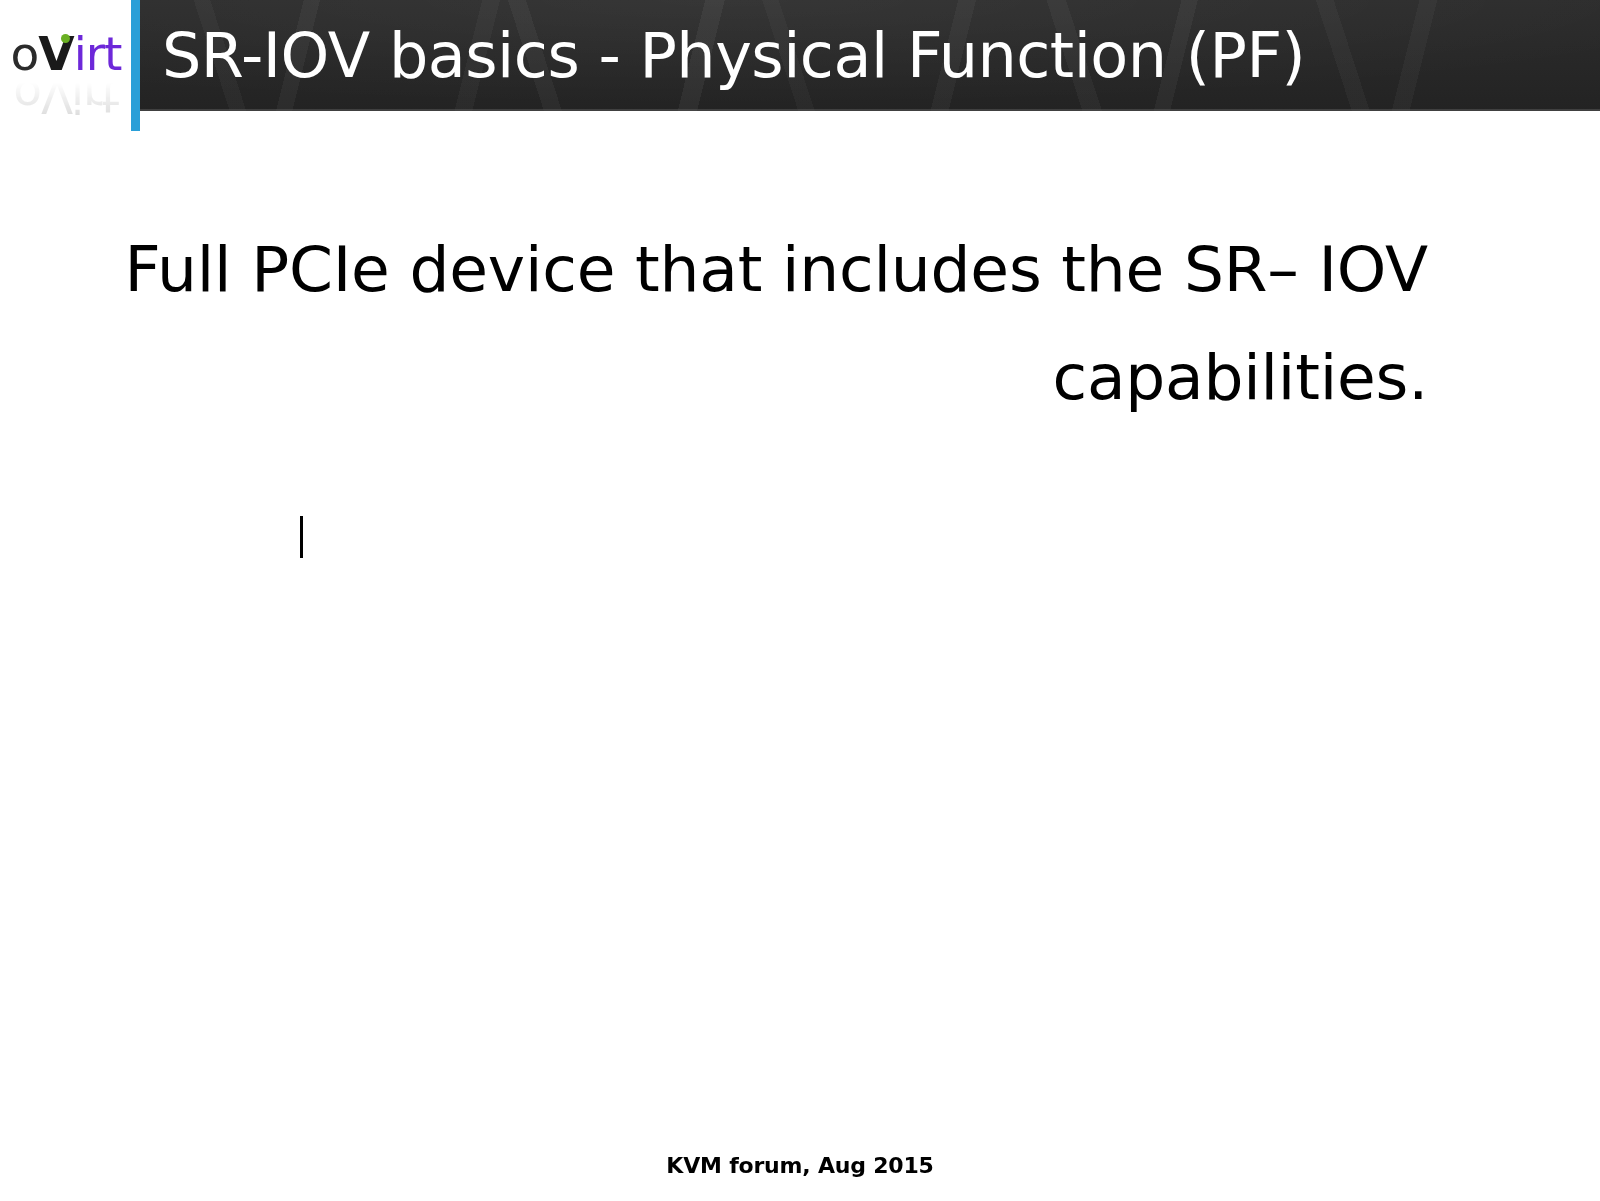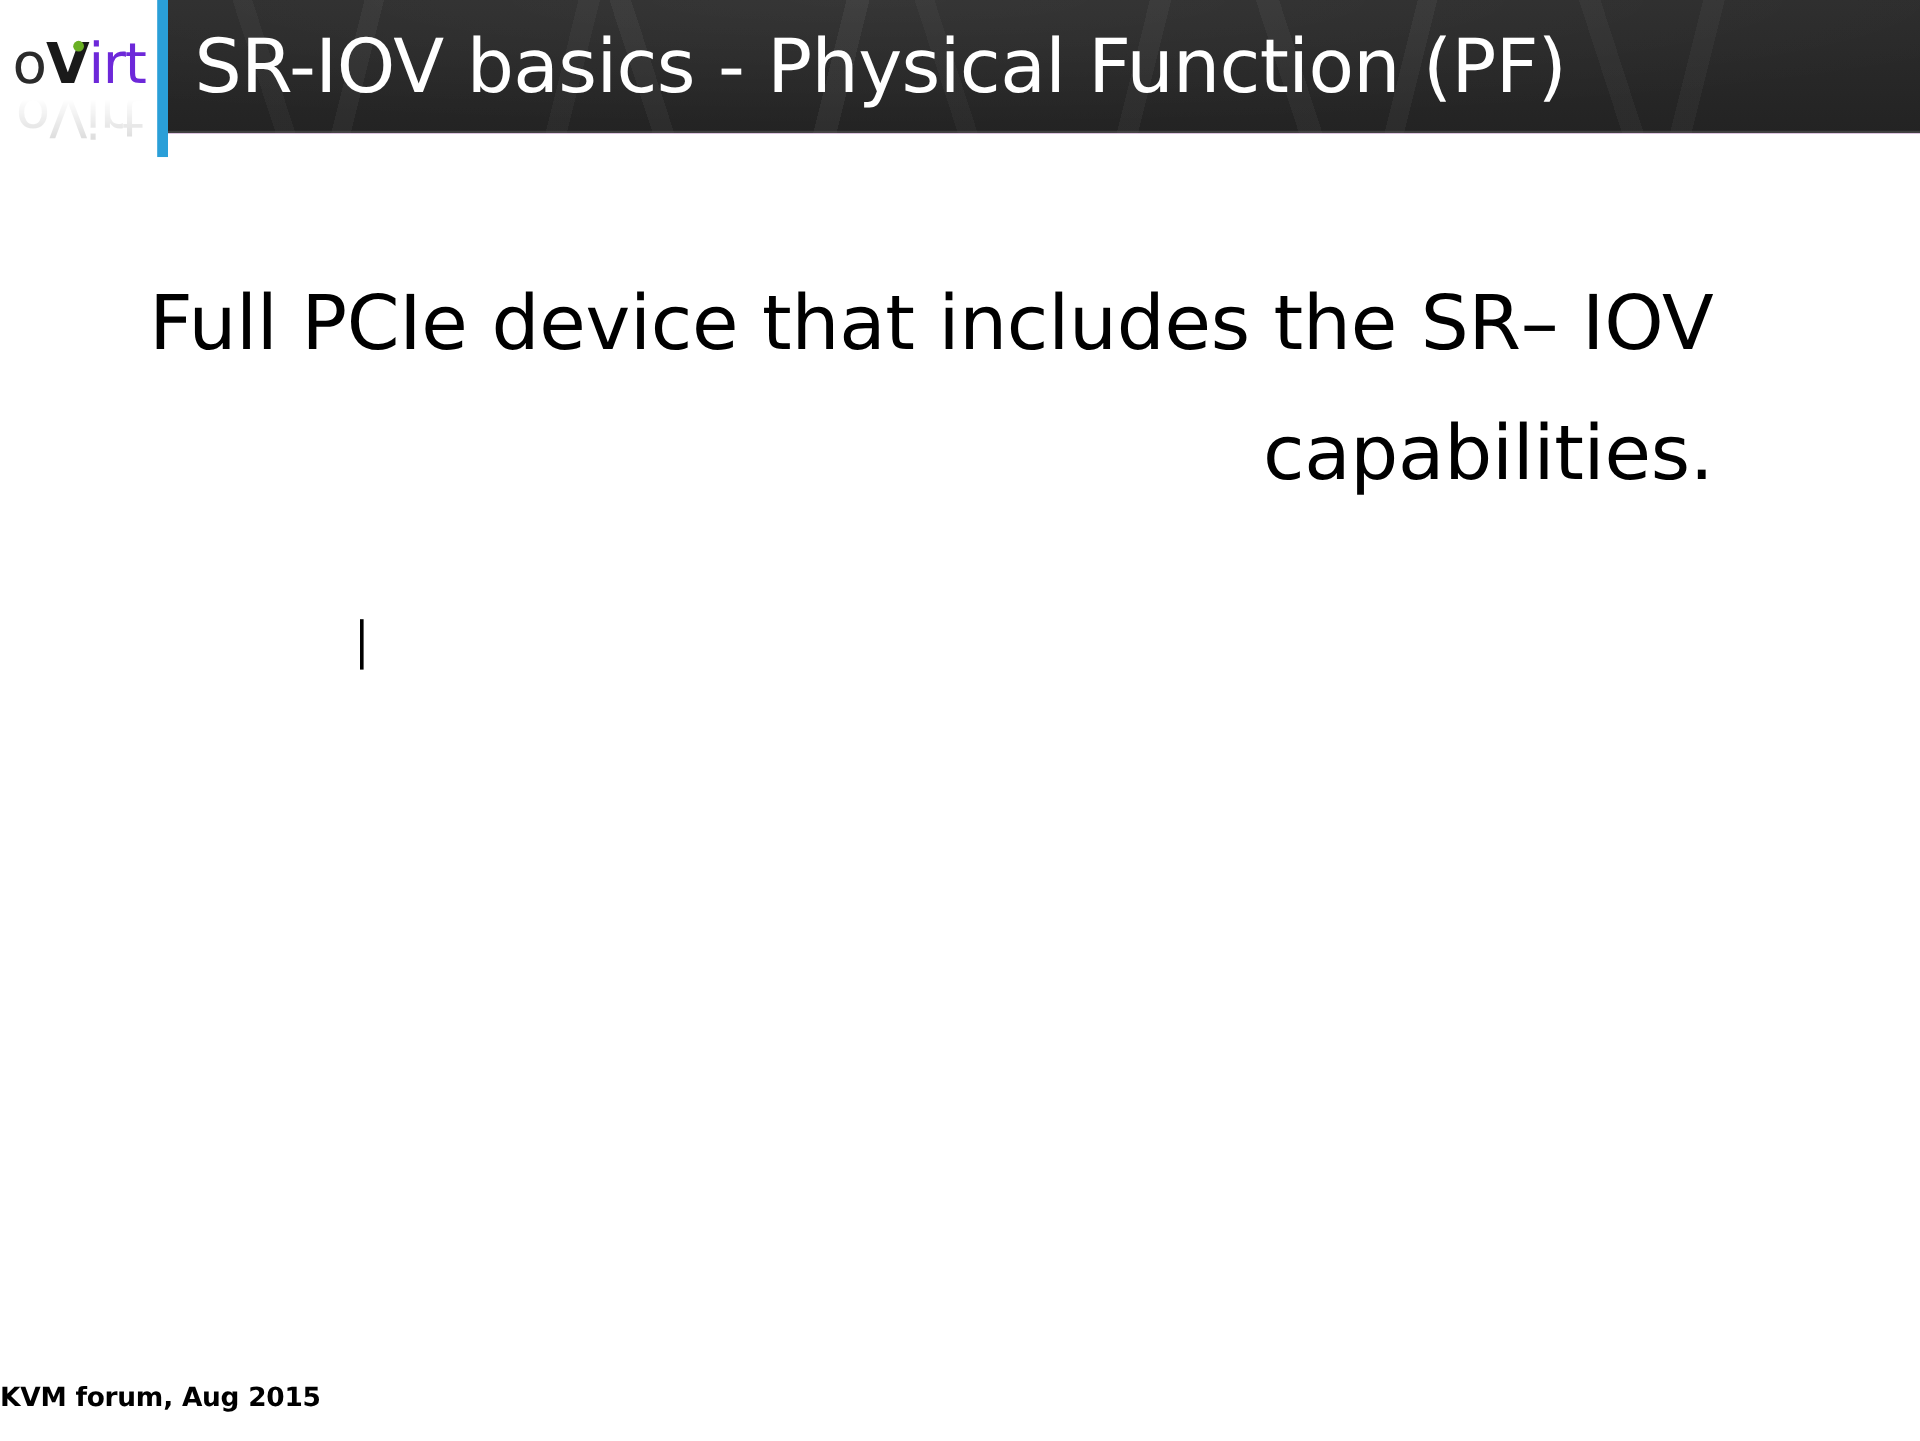--- a/index.html
+++ b/index.html
@@ -111,21 +111,21 @@
     height: 131px;
     background: #2a9fd8;
   }
 
   #title-band {
     position: absolute;
     left: 140px;
     top: 0;
     width: 1460px;
     height: 111px;
-    background: #a21caf;
+    background: #0c4a6e;
     overflow: hidden;
   }
   #title-band .tex {
     position: absolute;
     inset: 0;
     background:
       linear-gradient(104deg, rgba(255,255,255,0) 0 11%, rgba(255,255,255,0.045) 11% 12.1%, rgba(255,255,255,0) 12.1% 23%, rgba(255,255,255,0.035) 23% 24.2%, rgba(255,255,255,0) 24.2% 38%, rgba(255,255,255,0.05) 38% 39.3%, rgba(255,255,255,0) 39.3% 55%, rgba(255,255,255,0.04) 55% 56.2%, rgba(255,255,255,0) 56.2% 70%, rgba(255,255,255,0.045) 70% 71.1%, rgba(255,255,255,0) 71.1% 86%, rgba(255,255,255,0.035) 86% 87.2%, rgba(255,255,255,0) 87.2% 100%),
       linear-gradient(72deg, rgba(255,255,255,0) 0 6%, rgba(255,255,255,0.035) 6% 7.1%, rgba(255,255,255,0) 7.1% 27%, rgba(255,255,255,0.045) 27% 28.2%, rgba(255,255,255,0) 28.2% 44%, rgba(255,255,255,0.03) 44% 45.1%, rgba(255,255,255,0) 45.1% 63%, rgba(255,255,255,0.04) 63% 64.3%, rgba(255,255,255,0) 64.3% 81%, rgba(255,255,255,0.035) 81% 82.2%, rgba(255,255,255,0) 82.2% 100%),
       radial-gradient(120% 160% at 40% 0%, rgba(255,255,255,0.045) 0%, rgba(255,255,255,0) 60%),
       linear-gradient(#2d2d2d, #232323);
@@ -188,21 +188,21 @@
     height: 42px;
     background: #000000;
   }
 
   
   #footer {
     position: absolute;
     left: 0;
     bottom: 22px;
     width: 1600px;
-    text-align: left;
+    text-align: center;
   }
   #footer-text {
     display: inline-block;
     font-family: "DejaVu Sans", sans-serif;
     font-weight: 700;
     font-size: 22px;
     line-height: 26px;
     color: #000000;
     letter-spacing: -0.2px;
   }

